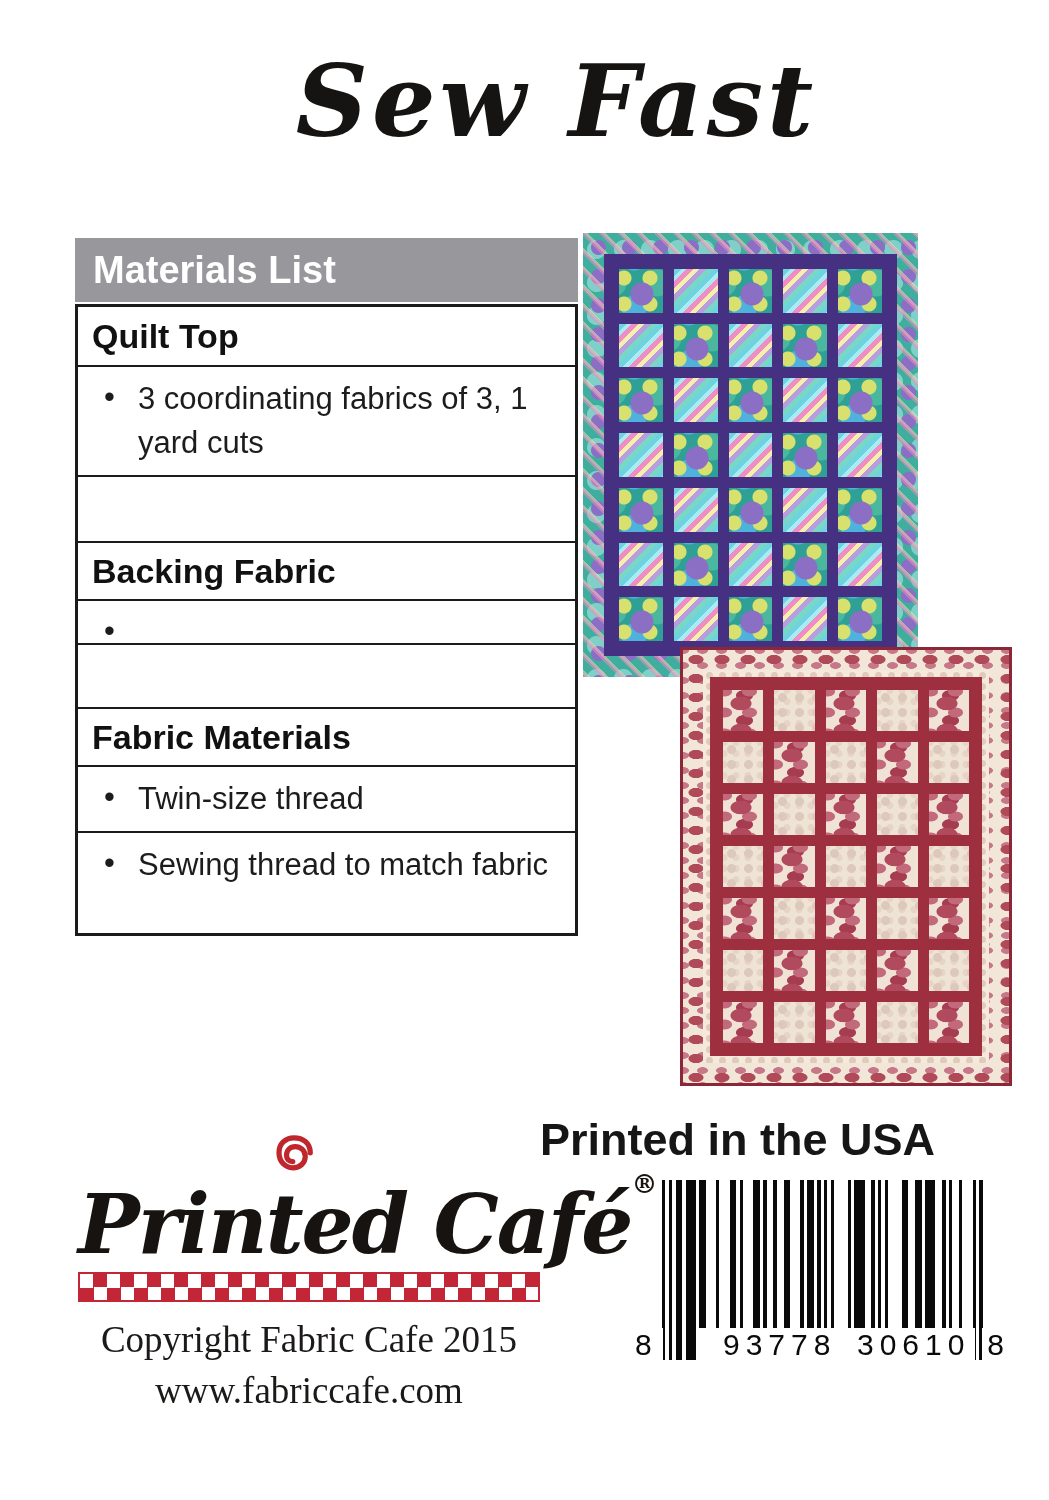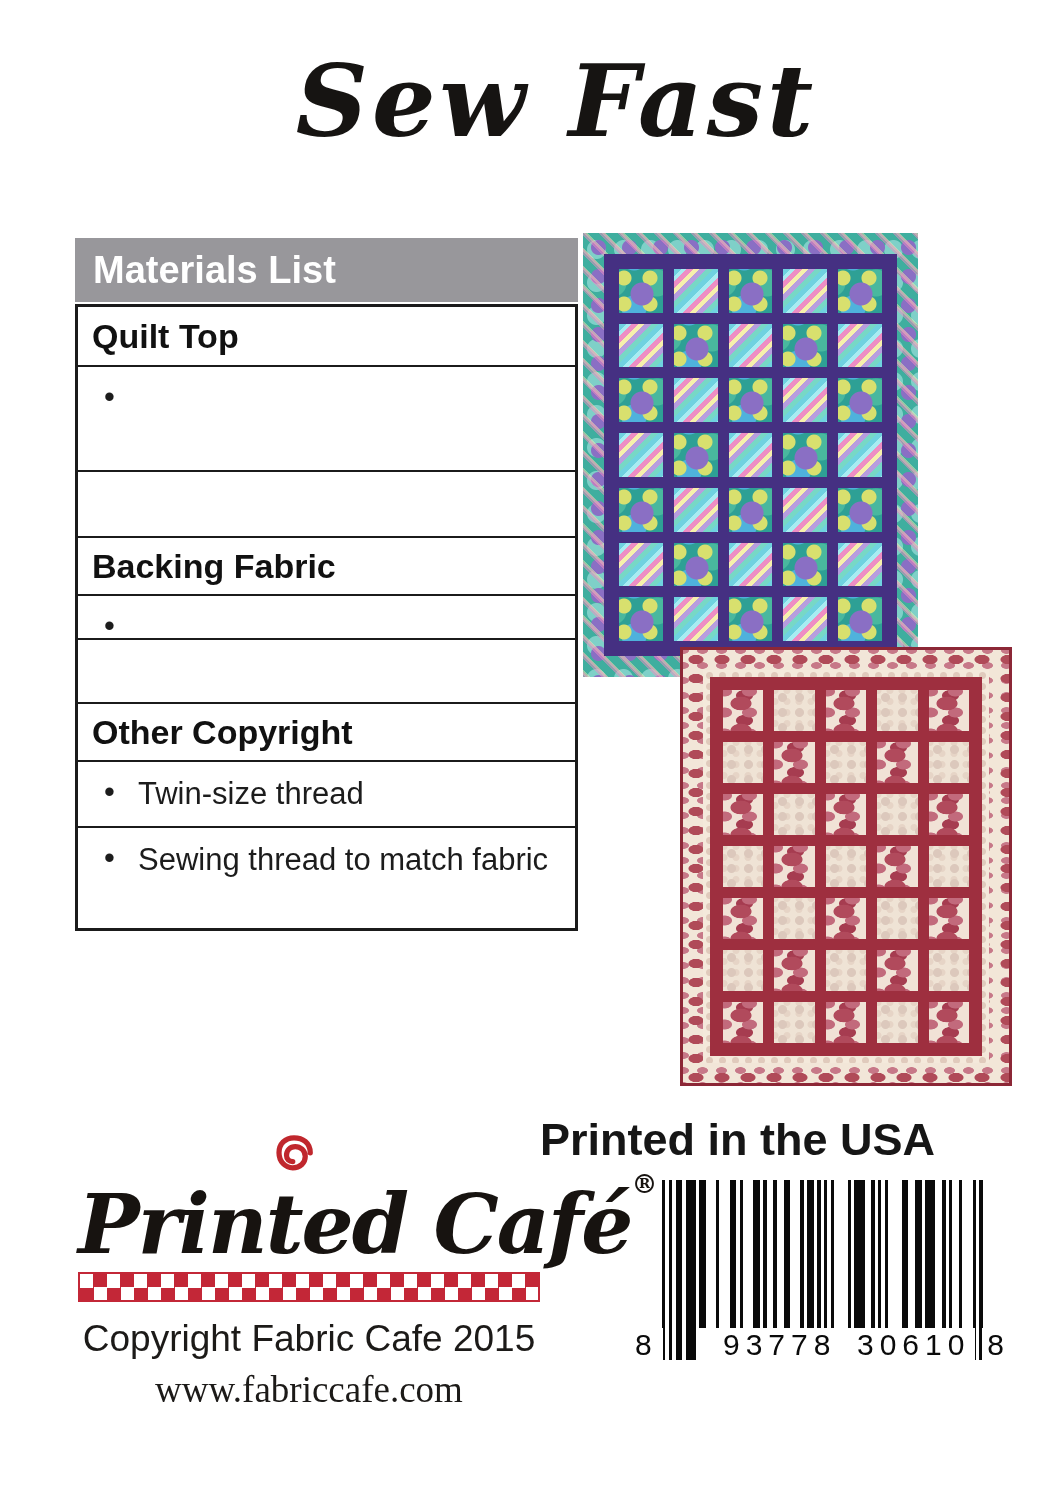--- a/index.html
+++ b/index.html
@@ -150,49 +150,50 @@
   }
   .logo-script sup{font-size:26px;vertical-align:60px;letter-spacing:0;}
   .logo-spiral{position:absolute;left:196px;top:6px;width:40px;height:40px;}
   .checker-band{
     height:26px;margin-top:-8px;
     border:2px solid #c32737;
     background-image:repeating-conic-gradient(#c32737 0% 25%, #ffffff 0% 50%);
     background-size:27px 27px;
   }
   .copyright-line{
-    font-family:Liberation Sans, sans-serif;font-size:37px;color:#1c1a18;
+    font-family:Liberation Serif, serif;font-size:37px;color:#1c1a18;
     margin-top:16px;
   }
   .website-line{
     font-family:"Liberation Serif", serif;font-size:37px;color:#1c1a18;
     margin-top:8px;
   }
 </style>
 </head>
 <body>
 
 <div id="page">
 
   <div class="page-title">Sew Fast</div>
 
   <div class="mt-table">
     <div class="mt-header">Materials List</div>
     <div class="mt-body">
       <div class="mt-row r-heading">Quilt Top</div>
       <div class="mt-row r-item" style="min-height:105px;">
         <span class="bullet">•</span>
+        <span>3 coordinating fabrics of 3, 1 yard cuts</span>
       </div>
       <div class="mt-row r-empty"></div>
       <div class="mt-row r-heading">Backing Fabric</div>
       <div class="mt-row r-item">
         <span class="bullet">•</span>
       </div>
       <div class="mt-row r-empty short"></div>
-      <div class="mt-row r-heading">Other Copyright</div>
+      <div class="mt-row r-heading">Fabric Materials</div>
       <div class="mt-row r-item">
         <span class="bullet">•</span>
         <span>Twin-size thread</span>
       </div>
       <div class="mt-row r-item" style="min-height:102px;">
         <span class="bullet">•</span>
         <span>Sewing thread to match fabric</span>
       </div>
     </div>
   </div>

